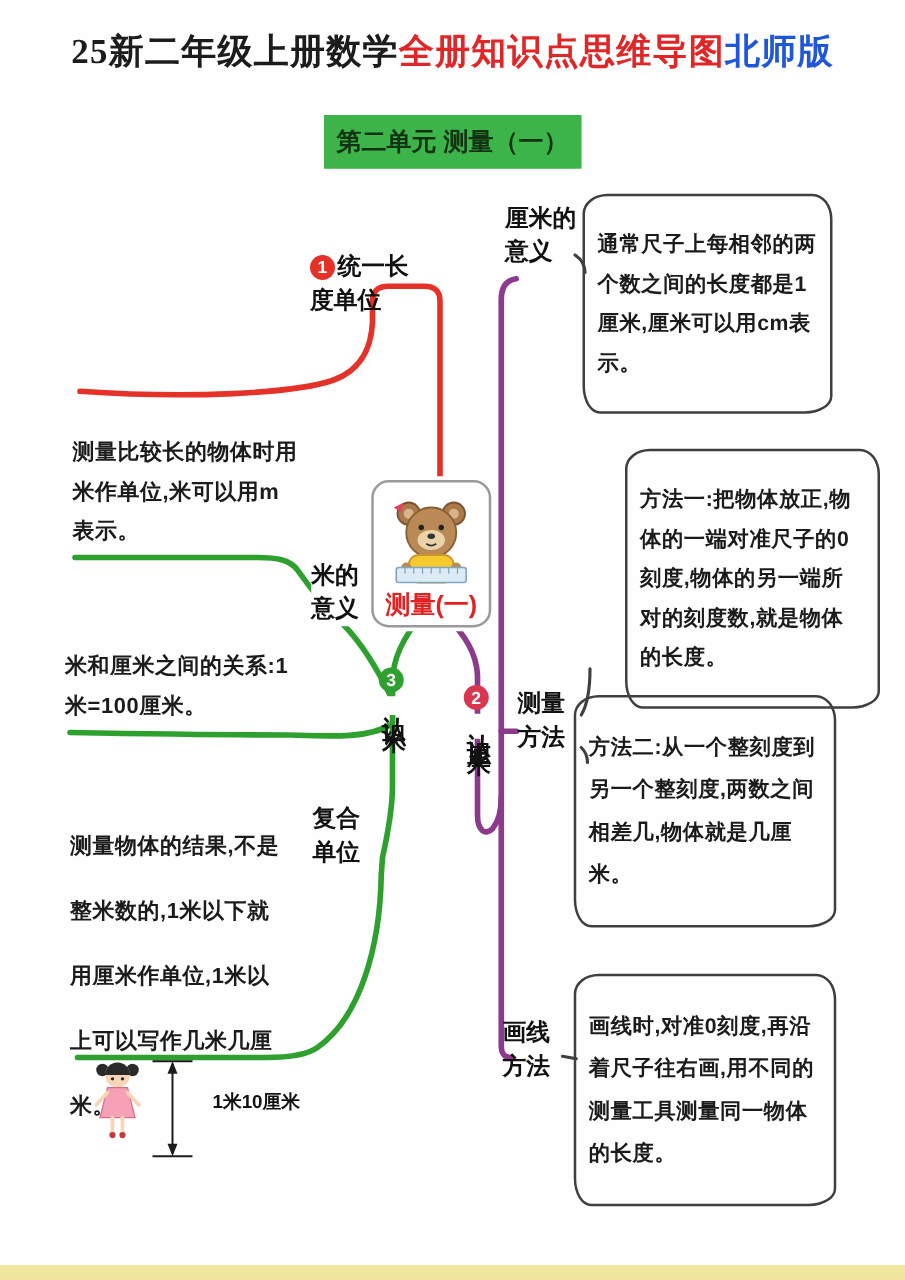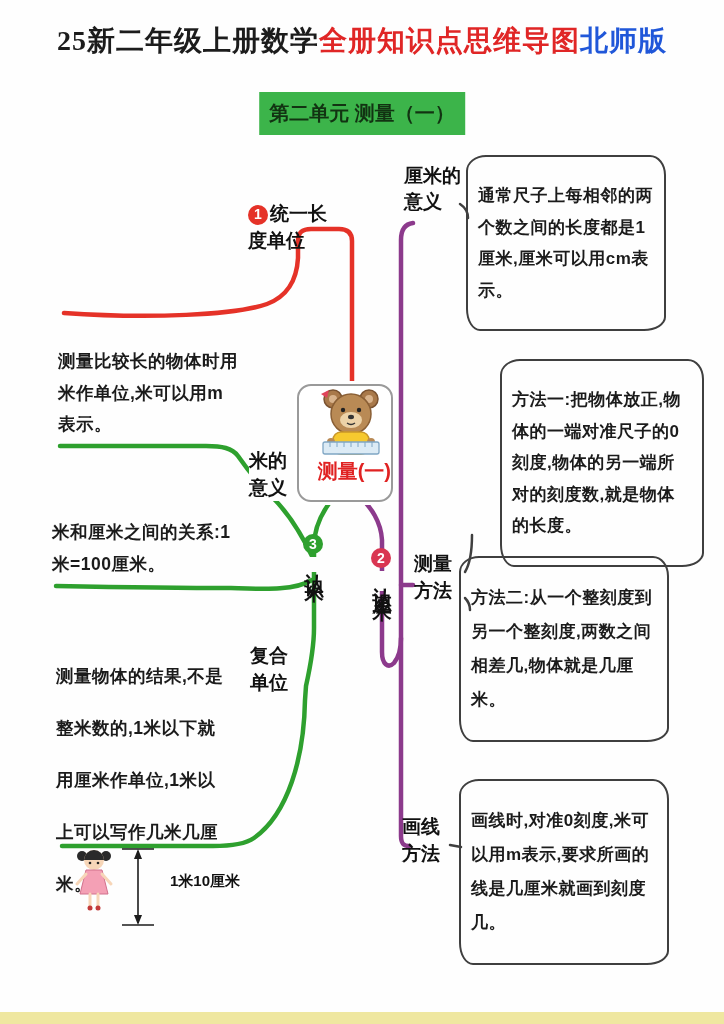--- a/index.html
+++ b/index.html
@@ -15,21 +15,21 @@
   .title .t-red{color:#e02626;}
   .title .t-blue{color:#2057d9;}
 
   .badge{position:absolute;left:50%;transform:translateX(-50%);top:92px;
          background:#3cb44a;color:#123312;font-size:20px;font-weight:bold;
          padding:8px 10px;z-index:2;}
 
   .center-node{position:absolute;left:297px;top:384px;width:96px;height:118px;
          background:#fff;border:2px solid #9a9a9a;border-radius:14px;
          box-shadow:0 0 0 3px #fff;z-index:3;display:flex;flex-direction:column;
-         align-items:flex-end;justify-content:flex-start;padding-top:0;box-sizing:border-box;}
+         align-items:center;justify-content:flex-start;padding-top:12px;box-sizing:border-box;}
   .center-label{color:#e02222;font-size:20px;font-weight:bold;margin-top:2px;}
 
   .tblock{position:absolute;z-index:2;font-size:17.5px;font-weight:600;line-height:33px;
           color:#1b1b1b;letter-spacing:0.5px;}
   .boxed{border:2.5px solid #3f3f3f;padding:23px 10px;background:transparent;
          border-radius:20px 16px 22px 14px / 16px 20px 14px 22px;box-sizing:border-box;
          font-size:17px;}
 
   .small-label{position:absolute;z-index:2;font-size:19px;font-weight:bold;
                line-height:27px;color:#111;}
@@ -112,21 +112,21 @@
   </div>
 
   <div class="small-label" style="left:404px;top:163px;width:64px;line-height:26px;">厘米的意义</div>
   <div class="tblock boxed" style="left:466px;top:155px;width:200px;line-height:31.5px;">通常尺子上每相邻的两个数之间的长度都是1厘米,厘米可以用cm表示。</div>
 
   <div class="small-label" style="left:414px;top:550px;width:46px;">测量方法</div>
   <div class="tblock boxed" style="left:466px;top:359px;width:204px;line-height:31.5px;margin-left:34px;">方法一:把物体放正,物体的一端对准尺子的0刻度,物体的另一端所对的刻度数,就是物体的长度。</div>
   <div class="tblock boxed" style="left:459px;top:556px;width:210px;line-height:34px;">方法二:从一个整刻度到另一个整刻度,两数之间相差几,物体就是几厘米。</div>
 
   <div class="small-label" style="left:402px;top:813px;width:46px;">画线方法</div>
-  <div class="tblock boxed" style="left:459px;top:779px;width:210px;line-height:34px;">画线时,对准0刻度,米可以用m表示,要求所画的线是几厘米就画到刻度几。</div>
+  <div class="tblock boxed" style="left:459px;top:779px;width:210px;line-height:34px;">画线时,对准0刻度,再沿着尺子往右画,用不同的测量工具测量同一物体的长度。</div>
 
   <div class="vlabel" style="left:301px;top:534px;">
     <span class="circle-num num-green">3</span>
     <span class="vtext">认识米</span>
   </div>
 
   <div class="small-label whitebg" style="left:249px;top:447px;width:46px;">米的意义</div>
   <div class="tblock" style="left:58px;top:346px;width:180px;line-height:31.5px;">测量比较长的物体时用米作单位,米可以用m表示。</div>
   <div class="tblock" style="left:52px;top:516px;width:184px;line-height:32px;">米和厘米之间的关系:1米=100厘米。</div>
 

